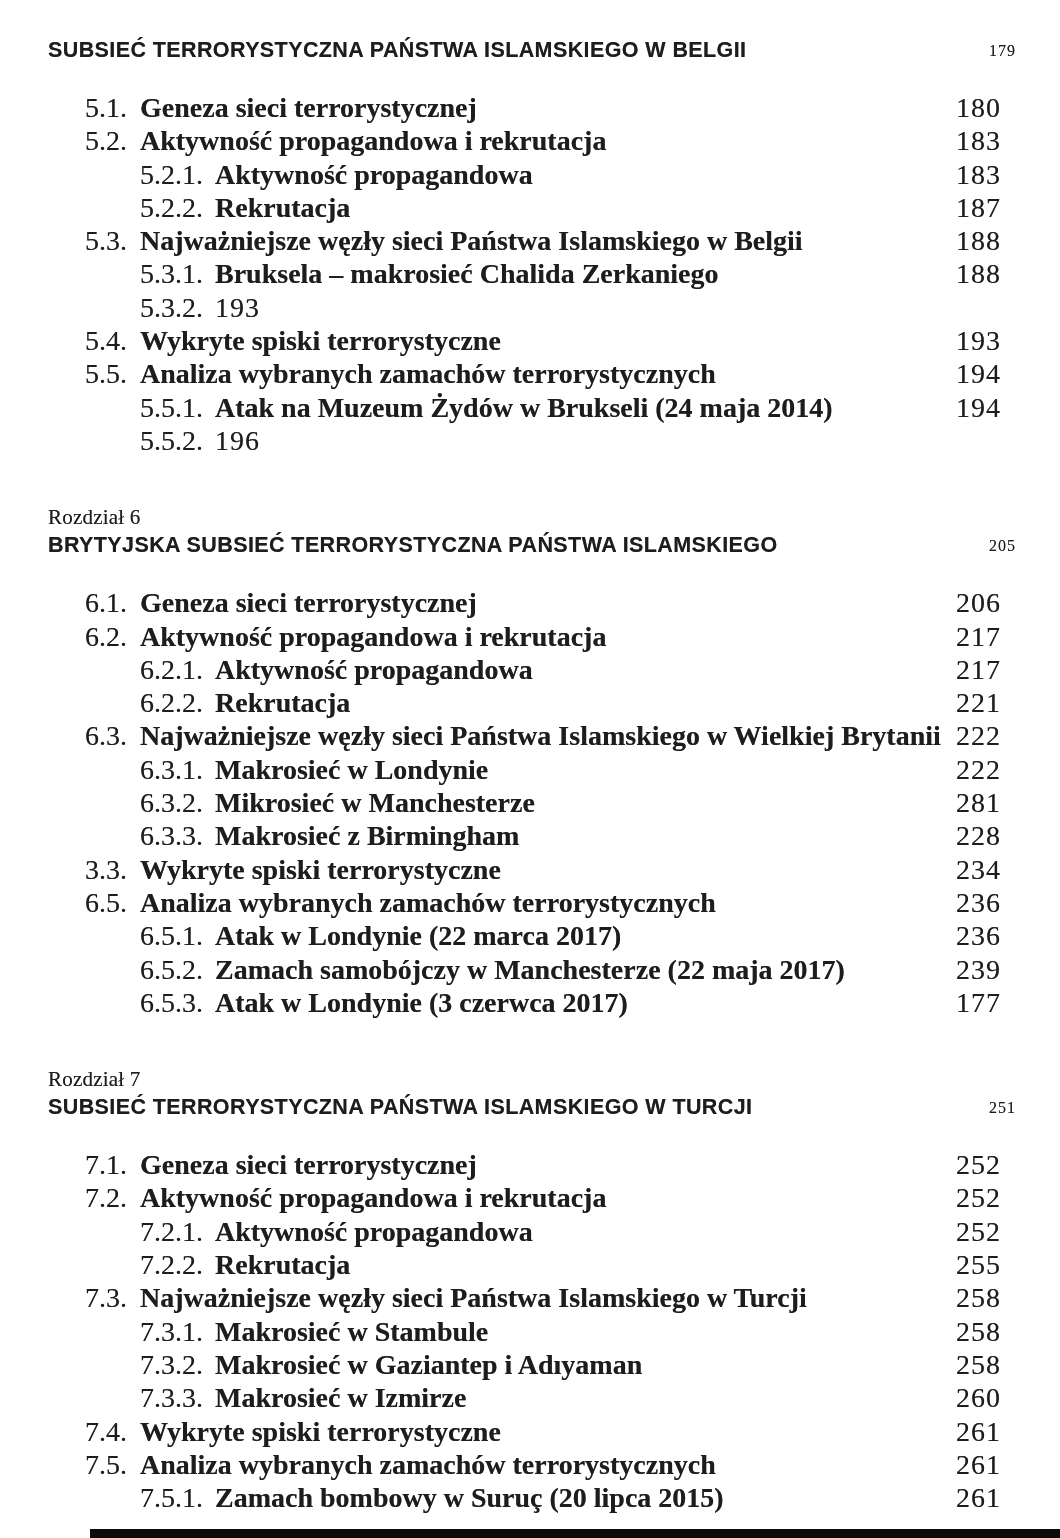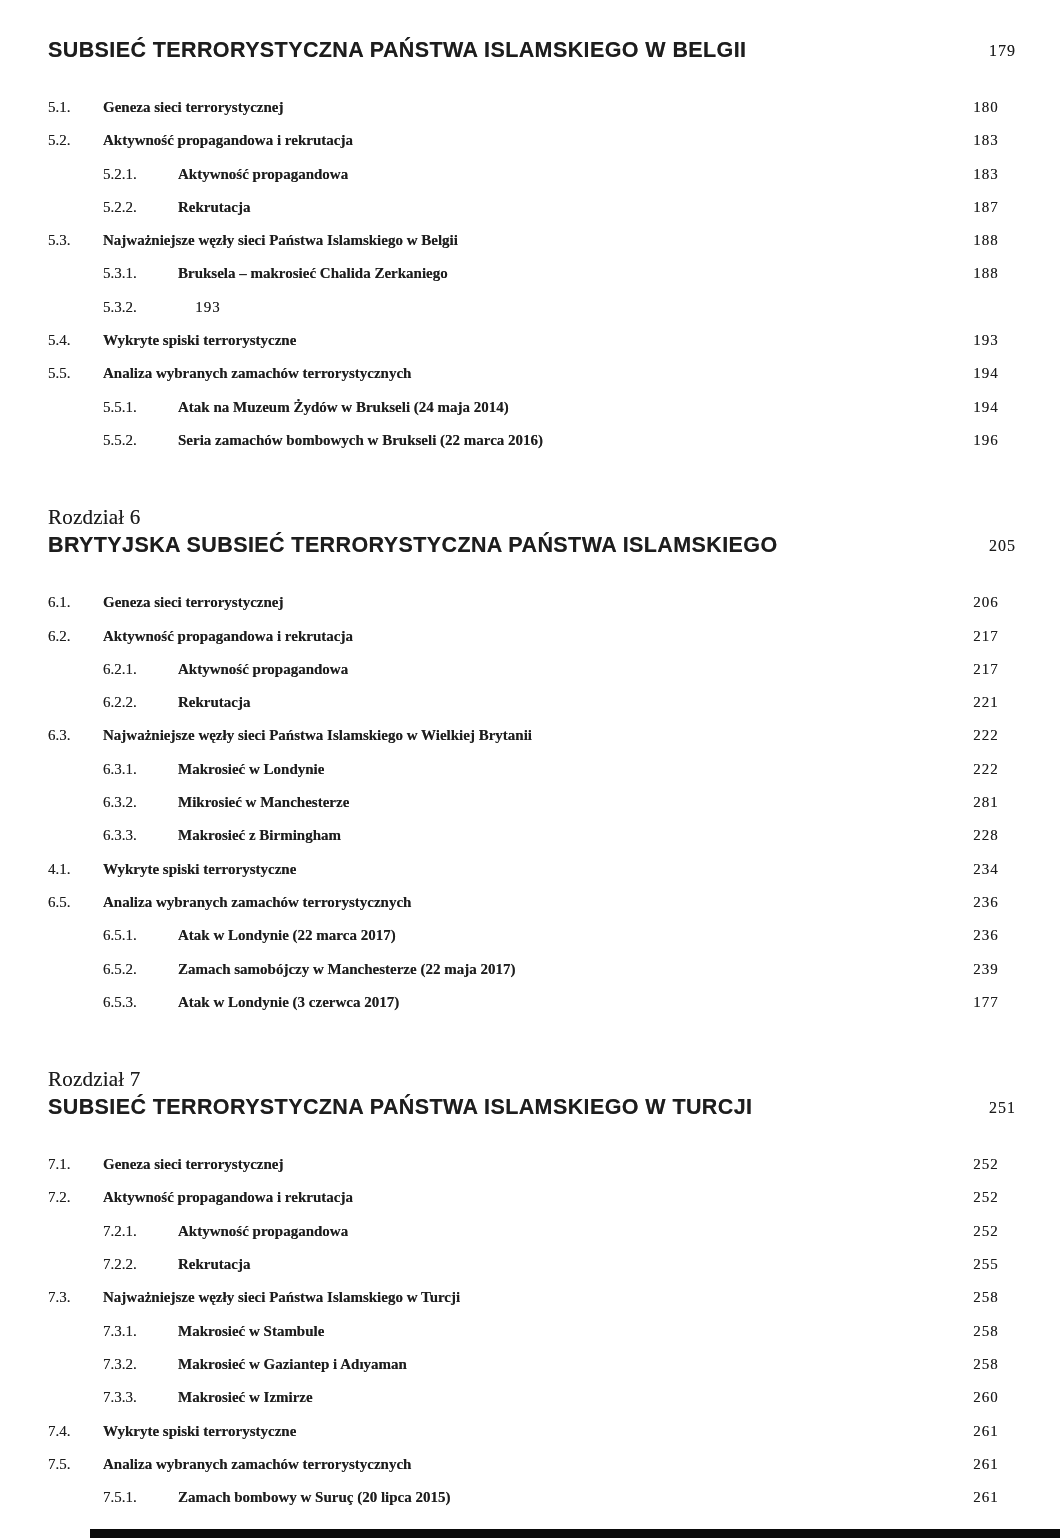--- a/index.html
+++ b/index.html
@@ -36,28 +36,29 @@
     font-family: "Liberation Serif", serif;
     font-weight: normal;
     flex: 0 0 60px;
     text-align: right;
     font-size: 16px;
     letter-spacing: 1px;
   }
   .entry {
     display: flex;
     align-items: baseline;
-    font-size: 15px;
+    font-size: 28px;
     line-height: 33.3px;
+    margin-left: 37px;
   }
   .entry .num { flex: 0 0 55px; }
   .entry .text { flex: 1 1 auto; font-weight: bold; }
   .entry .pg {
     flex: 0 0 60px;
-    text-align: center;
+    text-align: left;
     letter-spacing: 1px;
   }
   .entry.level2 { padding-left: 55px; }
   .entry.level2 .num { flex: 0 0 75px; }
   .scan-bar {
     position: absolute;
     left: 90px;
     right: 0;
     bottom: 0;
     height: 9px;
@@ -118,21 +119,20 @@
         <span class="text">Analiza wybranych zamachów terrorystycznych</span>
         <span class="pg">194</span>
       </div>
       <div class="entry level2">
         <span class="num">5.5.1.</span>
         <span class="text">Atak na Muzeum Żydów w Brukseli (24 maja 2014)</span>
         <span class="pg">194</span>
       </div>
       <div class="entry level2">
         <span class="num">5.5.2.</span>
-        <span class="text">Seria zamachów bombowych w Brukseli (22 marca 2016)</span>
         <span class="pg">196</span>
       </div>
     </section>
     <section class="chapter">
       <div class="chapter-label">Rozdział 6</div>
       <div class="chapter-title-row">
         <span class="title-text">BRYTYJSKA SUBSIEĆ TERRORYSTYCZNA PAŃSTWA ISLAMSKIEGO</span>
         <span class="pg">205</span>
       </div>
       <div class="entry level1">
@@ -169,21 +169,21 @@
         <span class="num">6.3.2.</span>
         <span class="text">Mikrosieć w Manchesterze</span>
         <span class="pg">281</span>
       </div>
       <div class="entry level2">
         <span class="num">6.3.3.</span>
         <span class="text">Makrosieć z Birmingham</span>
         <span class="pg">228</span>
       </div>
       <div class="entry level1">
-        <span class="num">4.1.</span>
+        <span class="num">3.3.</span>
         <span class="text">Wykryte spiski terrorystyczne</span>
         <span class="pg">234</span>
       </div>
       <div class="entry level1">
         <span class="num">6.5.</span>
         <span class="text">Analiza wybranych zamachów terrorystycznych</span>
         <span class="pg">236</span>
       </div>
       <div class="entry level2">
         <span class="num">6.5.1.</span>

